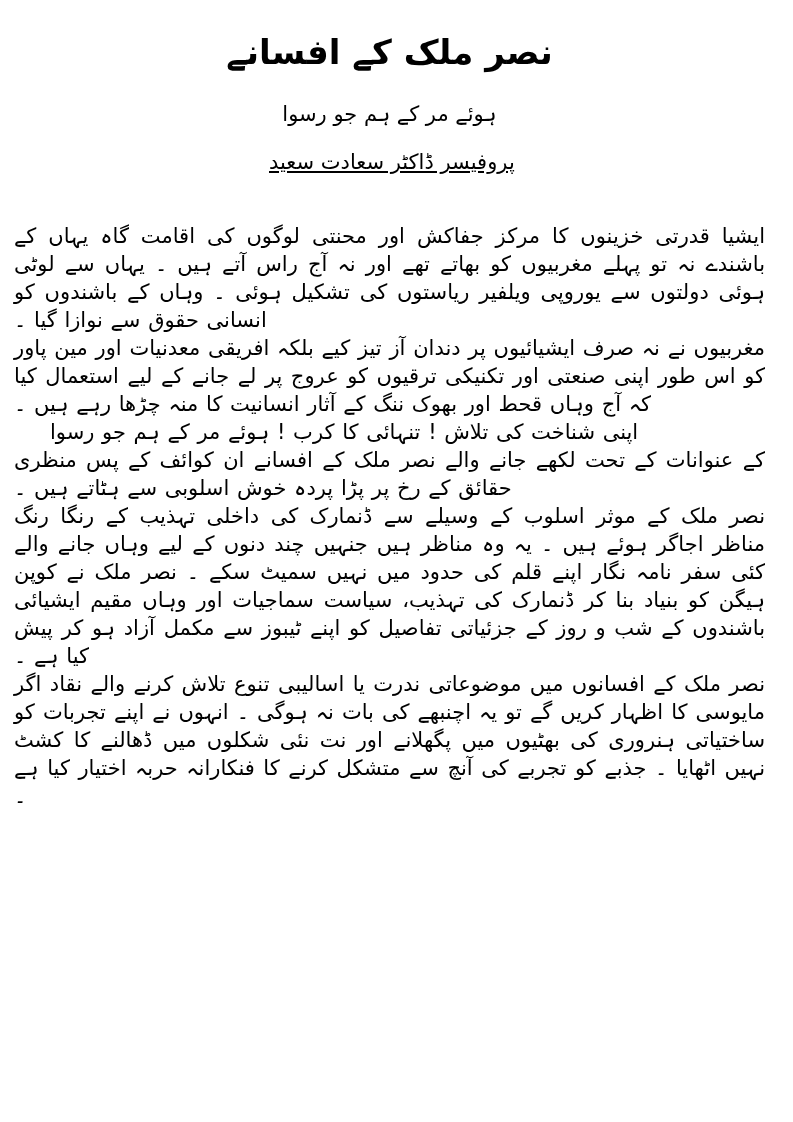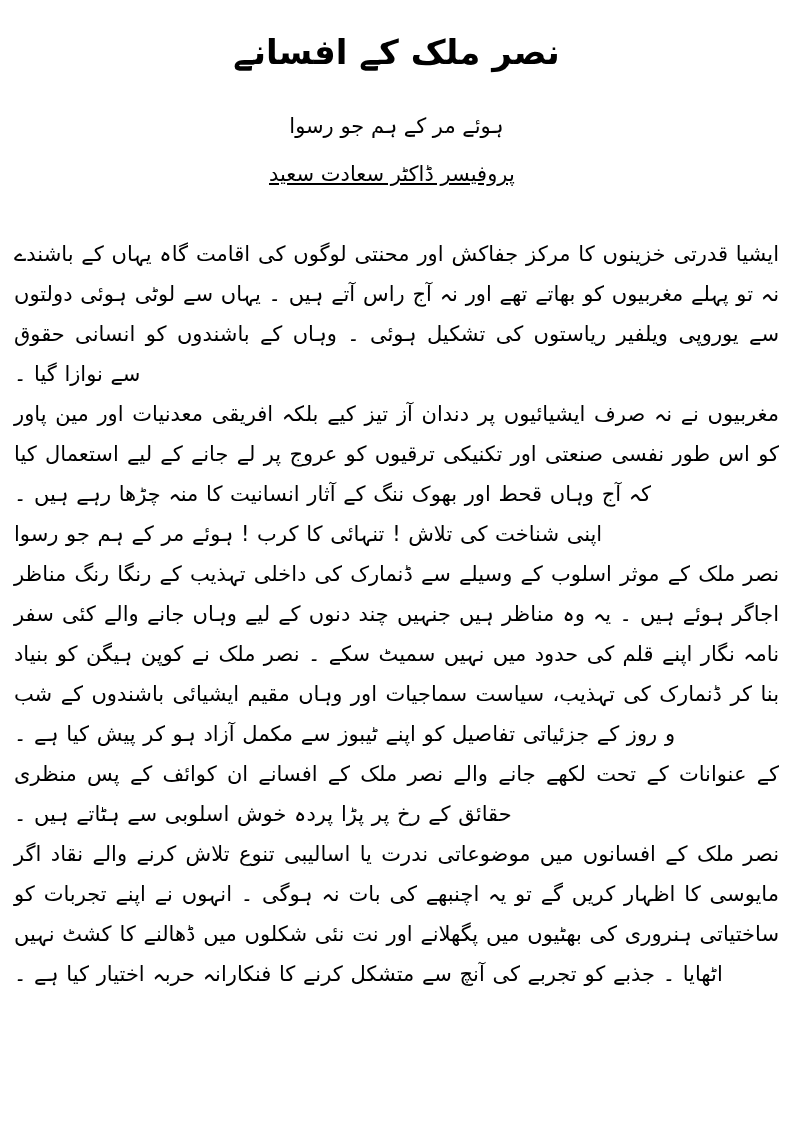--- a/index.html
+++ b/index.html
@@ -11,72 +11,73 @@
     height: 1122px;
     background: #ffffff;
     color: #000000;
     font-family: "DejaVu Sans", sans-serif;
     overflow: hidden;
   }
   .page {
     box-sizing: border-box;
     width: 793px;
     height: 1122px;
-    padding: 26px 14px 0 14px;
+    padding: 26px 28px 0 14px;
     background: #ffffff;
   }
   .title {
     direction: rtl;
     font-size: 34px;
     font-weight: bold;
     text-align: center;
     margin: 6px 0 0 0;
     letter-spacing: 1px;
   }
   .subtitle {
     direction: rtl;
     font-size: 21px;
     text-align: center;
-    margin: 42px 0 0 0;
+    margin: 30px 0 0 0;
   }
   .author {
     direction: rtl;
     font-size: 21px;
     width: fit-content;
     margin: 24px 0 0 255px;
     text-decoration: underline;
   }
   .article {
     margin-top: 48px;
   }
   .article p {
     direction: rtl;
     font-size: 21px;
-    line-height: 40px;
+    line-height: 28px;
     margin: 0;
     text-align: justify;
     text-align-last: left;
     word-spacing: 1px;
   }
   .article p.line-left {
     text-align: center;
     text-align-last: left;
+    margin-left: 36px;
   }
 </style>
 </head>
 <body>
 
 <div class="page">
   <h1 class="title">نصر ملک کے افسانے</h1>
 
   <div class="subtitle">ہوئے مر کے ہم جو رسوا</div>
 
   <div class="author">پروفیسر ڈاکٹر سعادت سعید</div>
 
   <article class="article" id="article">
       <p>ایشیا قدرتی خزینوں کا مرکز جفاکش اور محنتی لوگوں کی اقامت گاہ یہاں کے باشندے نہ تو پہلے مغربیوں کو بھاتے تھے اور نہ آج راس آتے ہیں ۔ یہاں سے لوٹی ہوئی دولتوں سے یوروپی ویلفیر ریاستوں کی تشکیل ہوئی ۔ وہاں کے باشندوں کو انسانی حقوق سے نوازا گیا ۔</p>
-      <p>مغربیوں نے نہ صرف ایشیائیوں پر دندان آز تیز کیے بلکہ افریقی معدنیات اور مین پاور کو اس طور نفسی صنعتی اور تکنیکی ترقیوں کو عروج پر لے جانے کے لیے استعمال کیا کہ آج وہاں قحط اور بھوک ننگ کے آثار انسانیت کا منہ چڑھا رہے ہیں ۔</p>
+      <p>مغربیوں نے نہ صرف ایشیائیوں پر دندان آز تیز کیے بلکہ افریقی معدنیات اور مین پاور کو اس طور اپنی صنعتی اور تکنیکی ترقیوں کو عروج پر لے جانے کے لیے استعمال کیا کہ آج وہاں قحط اور بھوک ننگ کے آثار انسانیت کا منہ چڑھا رہے ہیں ۔</p>
       <p class="line-left">اپنی شناخت کی تلاش ! تنہائی کا کرب ! ہوئے مر کے ہم جو رسوا</p>
+      <p>کے عنوانات کے تحت لکھے جانے والے نصر ملک کے افسانے ان کوائف کے پس منظری حقائق کے رخ پر پڑا پردہ خوش اسلوبی سے ہٹاتے ہیں ۔</p>
       <p>نصر ملک کے موثر اسلوب کے وسیلے سے ڈنمارک کی داخلی تہذیب کے رنگا رنگ مناظر اجاگر ہوئے ہیں ۔ یہ وہ مناظر ہیں جنہیں چند دنوں کے لیے وہاں جانے والے کئی سفر نامہ نگار اپنے قلم کی حدود میں نہیں سمیٹ سکے ۔ نصر ملک نے کوپن ہیگن کو بنیاد بنا کر ڈنمارک کی تہذیب، سیاست سماجیات اور وہاں مقیم ایشیائی باشندوں کے شب و روز کے جزئیاتی تفاصیل کو اپنے ٹیبوز سے مکمل آزاد ہو کر پیش کیا ہے ۔</p>
-      <p>کے عنوانات کے تحت لکھے جانے والے نصر ملک کے افسانے ان کوائف کے پس منظری حقائق کے رخ پر پڑا پردہ خوش اسلوبی سے ہٹاتے ہیں ۔</p>
       <p>نصر ملک کے افسانوں میں موضوعاتی ندرت یا اسالیبی تنوع تلاش کرنے والے نقاد اگر مایوسی کا اظہار کریں گے تو یہ اچنبھے کی بات نہ ہوگی ۔ انہوں نے اپنے تجربات کو ساختیاتی ہنروری کی بھٹیوں میں پگھلانے اور نت نئی شکلوں میں ڈھالنے کا کشٹ نہیں اٹھایا ۔ جذبے کو تجربے کی آنچ سے متشکل کرنے کا فنکارانہ حربہ اختیار کیا ہے ۔</p>
     </article>
 </div>
 
 </body></html>

